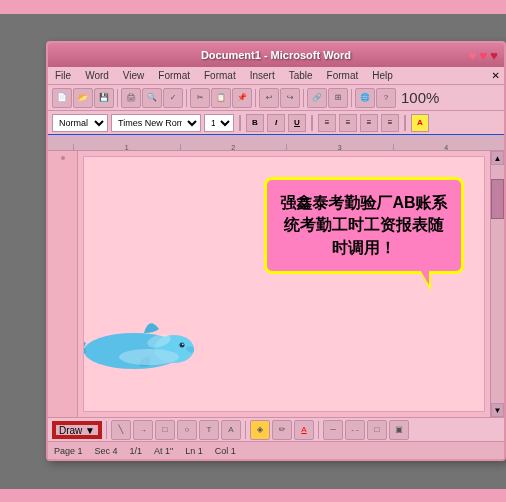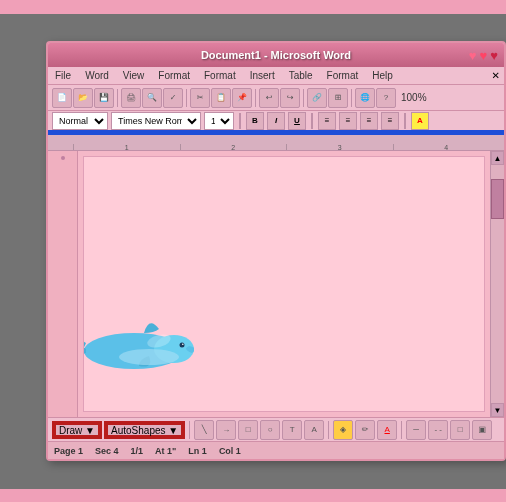--- a/index.html
+++ b/index.html
@@ -95,32 +95,32 @@
     }
 
     .toolbar-separator {
       width: 1px;
       height: 18px;
       background: #c090a8;
       margin: 0 2px;
     }
 
     .toolbar-percent {
-      font-size: 10px;
+      font-size: 15px;
       color: #333;
       margin-left: 4px;
     }
 
     .formatting-bar {
       background: #f0c0d0;
       height: 24px;
       display: flex;
       align-items: center;
       padding: 2px 4px;
-      border-bottom: 5px solid #1d4ed8;
+      border-bottom: 1px solid #1d4ed8;
       gap: 3px;
       font-size: 10px;
     }
 
     .format-select {
       height: 18px;
       background: white;
       border: 1px solid #c090a8;
       font-size: 9px;
       padding: 0 2px;
@@ -280,21 +280,20 @@
     .status-bar {
       background: #e8b0c0;
       height: 18px;
       display: flex;
       align-items: center;
       padding: 0 6px;
       border-top: 1px solid #d090a8;
       gap: 12px;
       font-size: 9px;
       color: #333;
-      font-weight: bold;
     }
 
     .status-item {
       font-size: 9px;
     }
 
     .toolbar-row {
       display: flex;
       align-items: center;
       flex-wrap: nowrap;
@@ -416,20 +415,23 @@
     </div>
 
     <div class="document-area">
 
       <div class="left-margin">
         <div class="margin-mark"></div>
       </div>
 
       <div class="page-content">
 
+        <div class="chat-bubble">
+          <div class="chat-text">强鑫泰考勤验厂AB账系统考勤工时工资报表随时调用！</div>
+        </div>
 
         <div class="dolphin">
           <svg viewBox="0 0 120 70" xmlns="http://www.w3.org/2000/svg" width="120" height="70">
 
             <ellipse cx="60" cy="40" rx="50" ry="18" fill="#5bc0e8"></ellipse>
 
             <ellipse cx="100" cy="38" rx="20" ry="14" fill="#6ad0f0"></ellipse>
 
             <path d="M115 35 Q125 37 118 42 Q112 40 112 37 Z" fill="#5bc0e8"></path>
 
@@ -454,21 +456,20 @@
         <div class="scrollbar-arrow">▲</div>
         <div class="scrollbar-thumb"></div>
         <div style="flex:1;"></div>
         <div class="scrollbar-arrow">▼</div>
       </div>
 
     </div>
 
     <div class="bottom-toolbar">
       <button class="bottom-btn">Draw ▼</button>
-      <button class="bottom-btn">AutoShapes ▼</button>
       <div class="toolbar-separator"></div>
       <div class="toolbar-btn">╲</div>
       <div class="toolbar-btn">→</div>
       <div class="toolbar-btn">□</div>
       <div class="toolbar-btn">○</div>
       <div class="toolbar-btn">T</div>
       <div class="toolbar-btn">A</div>
       <div class="toolbar-separator"></div>
       <div class="toolbar-btn" style="background:#ffcc44;">◈</div>
       <div class="toolbar-btn">✏</div>

